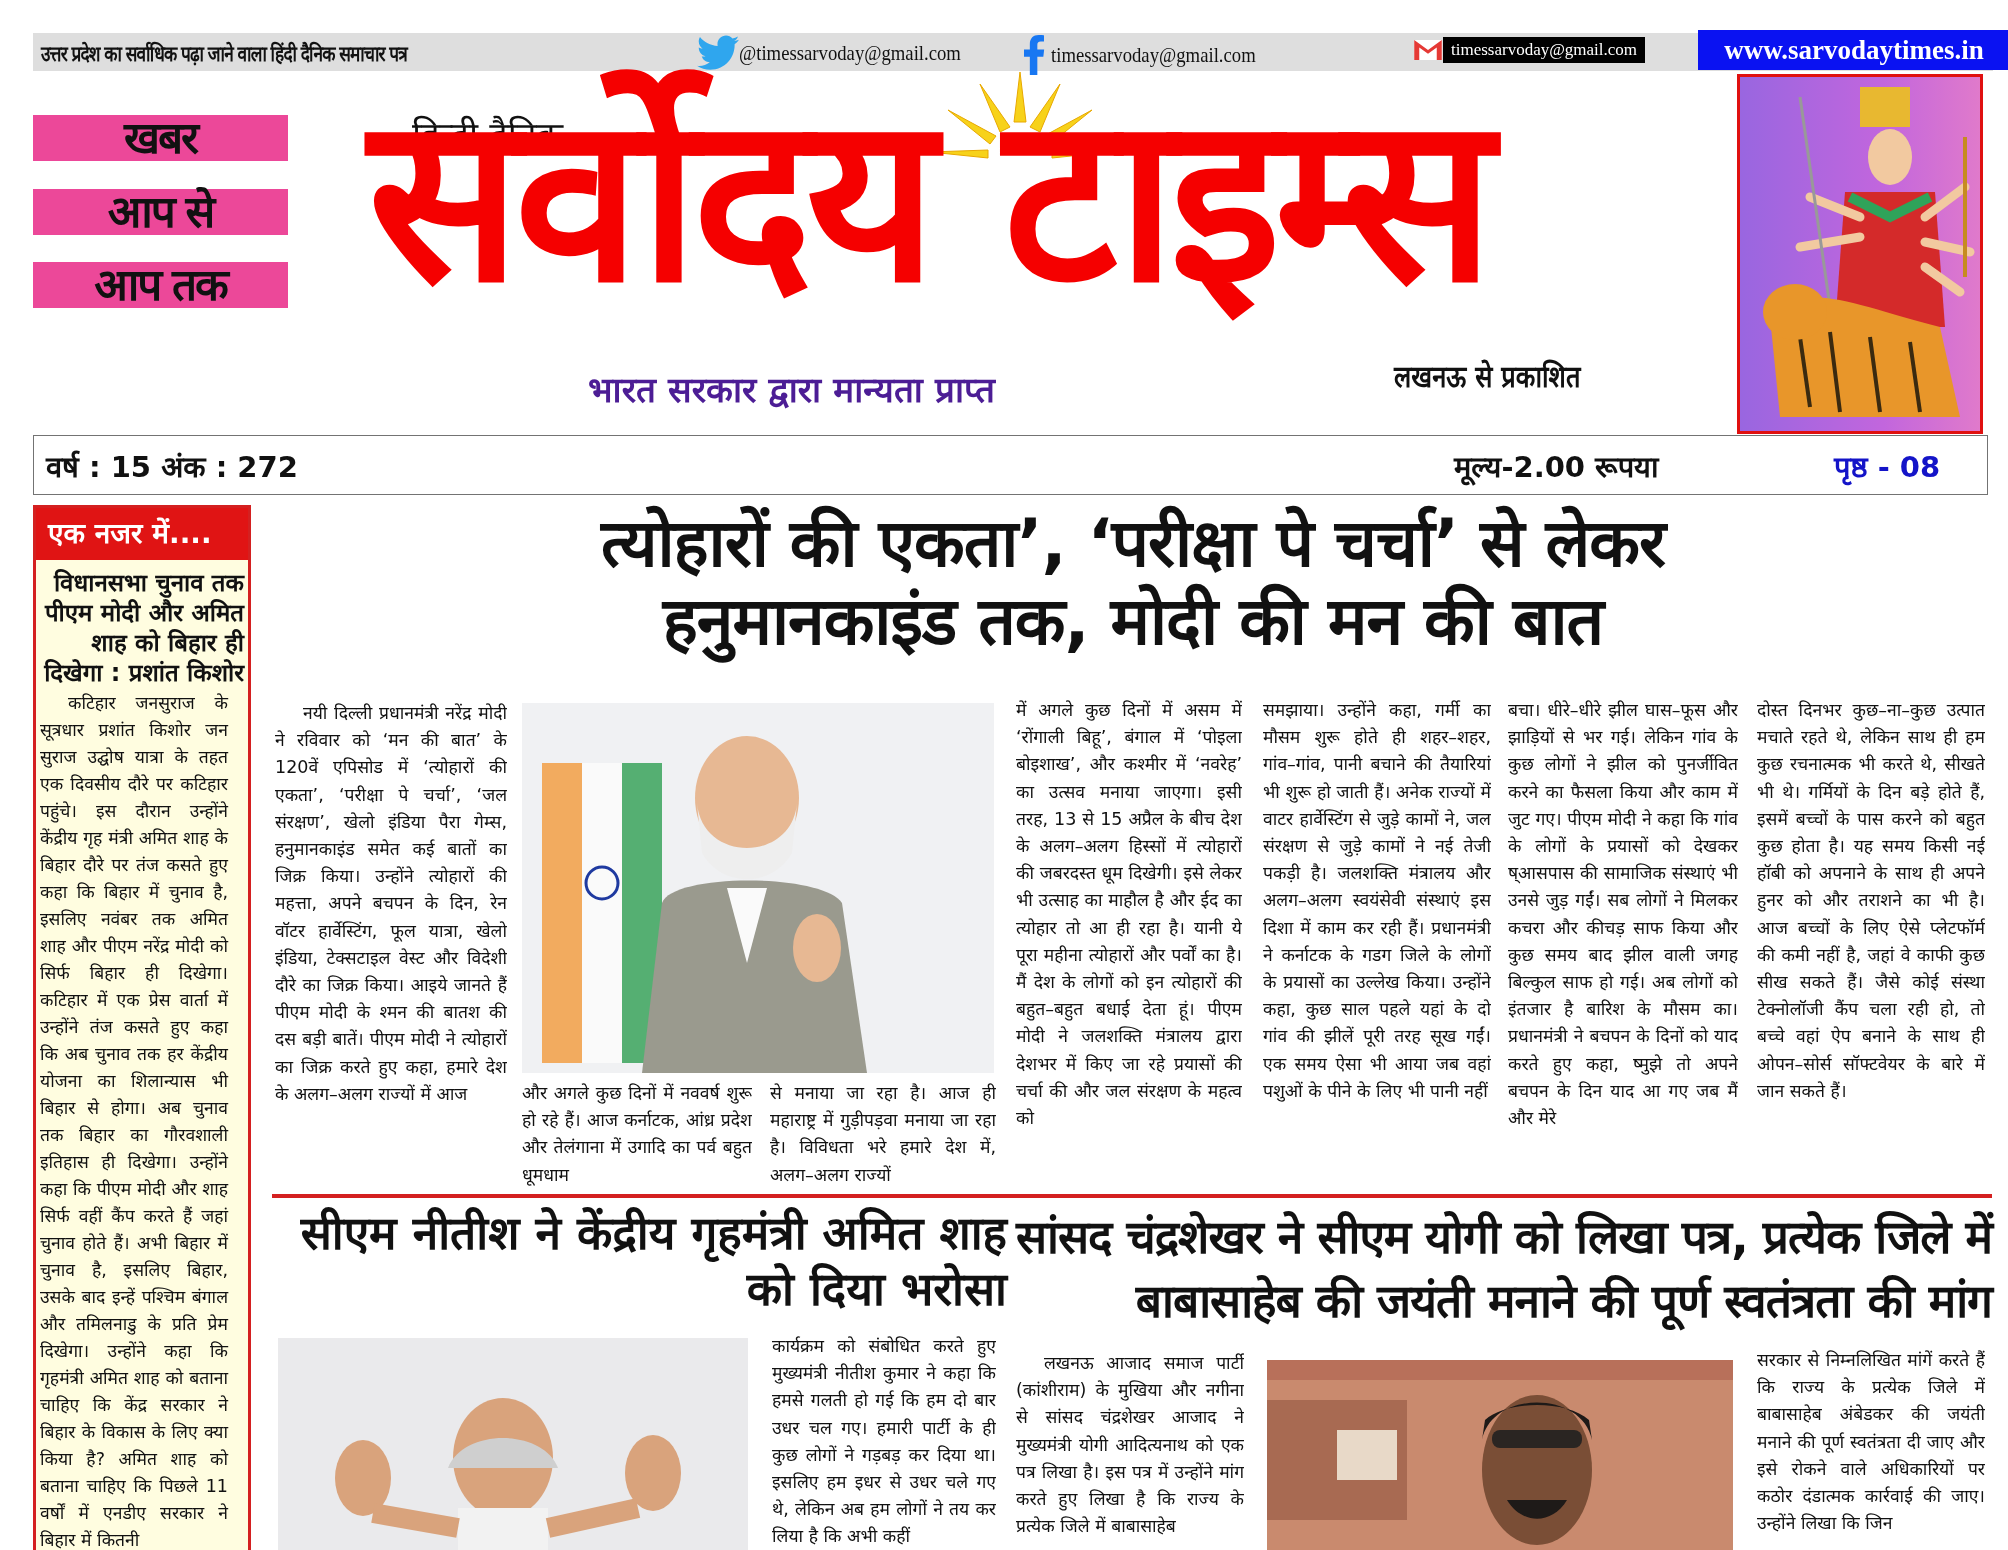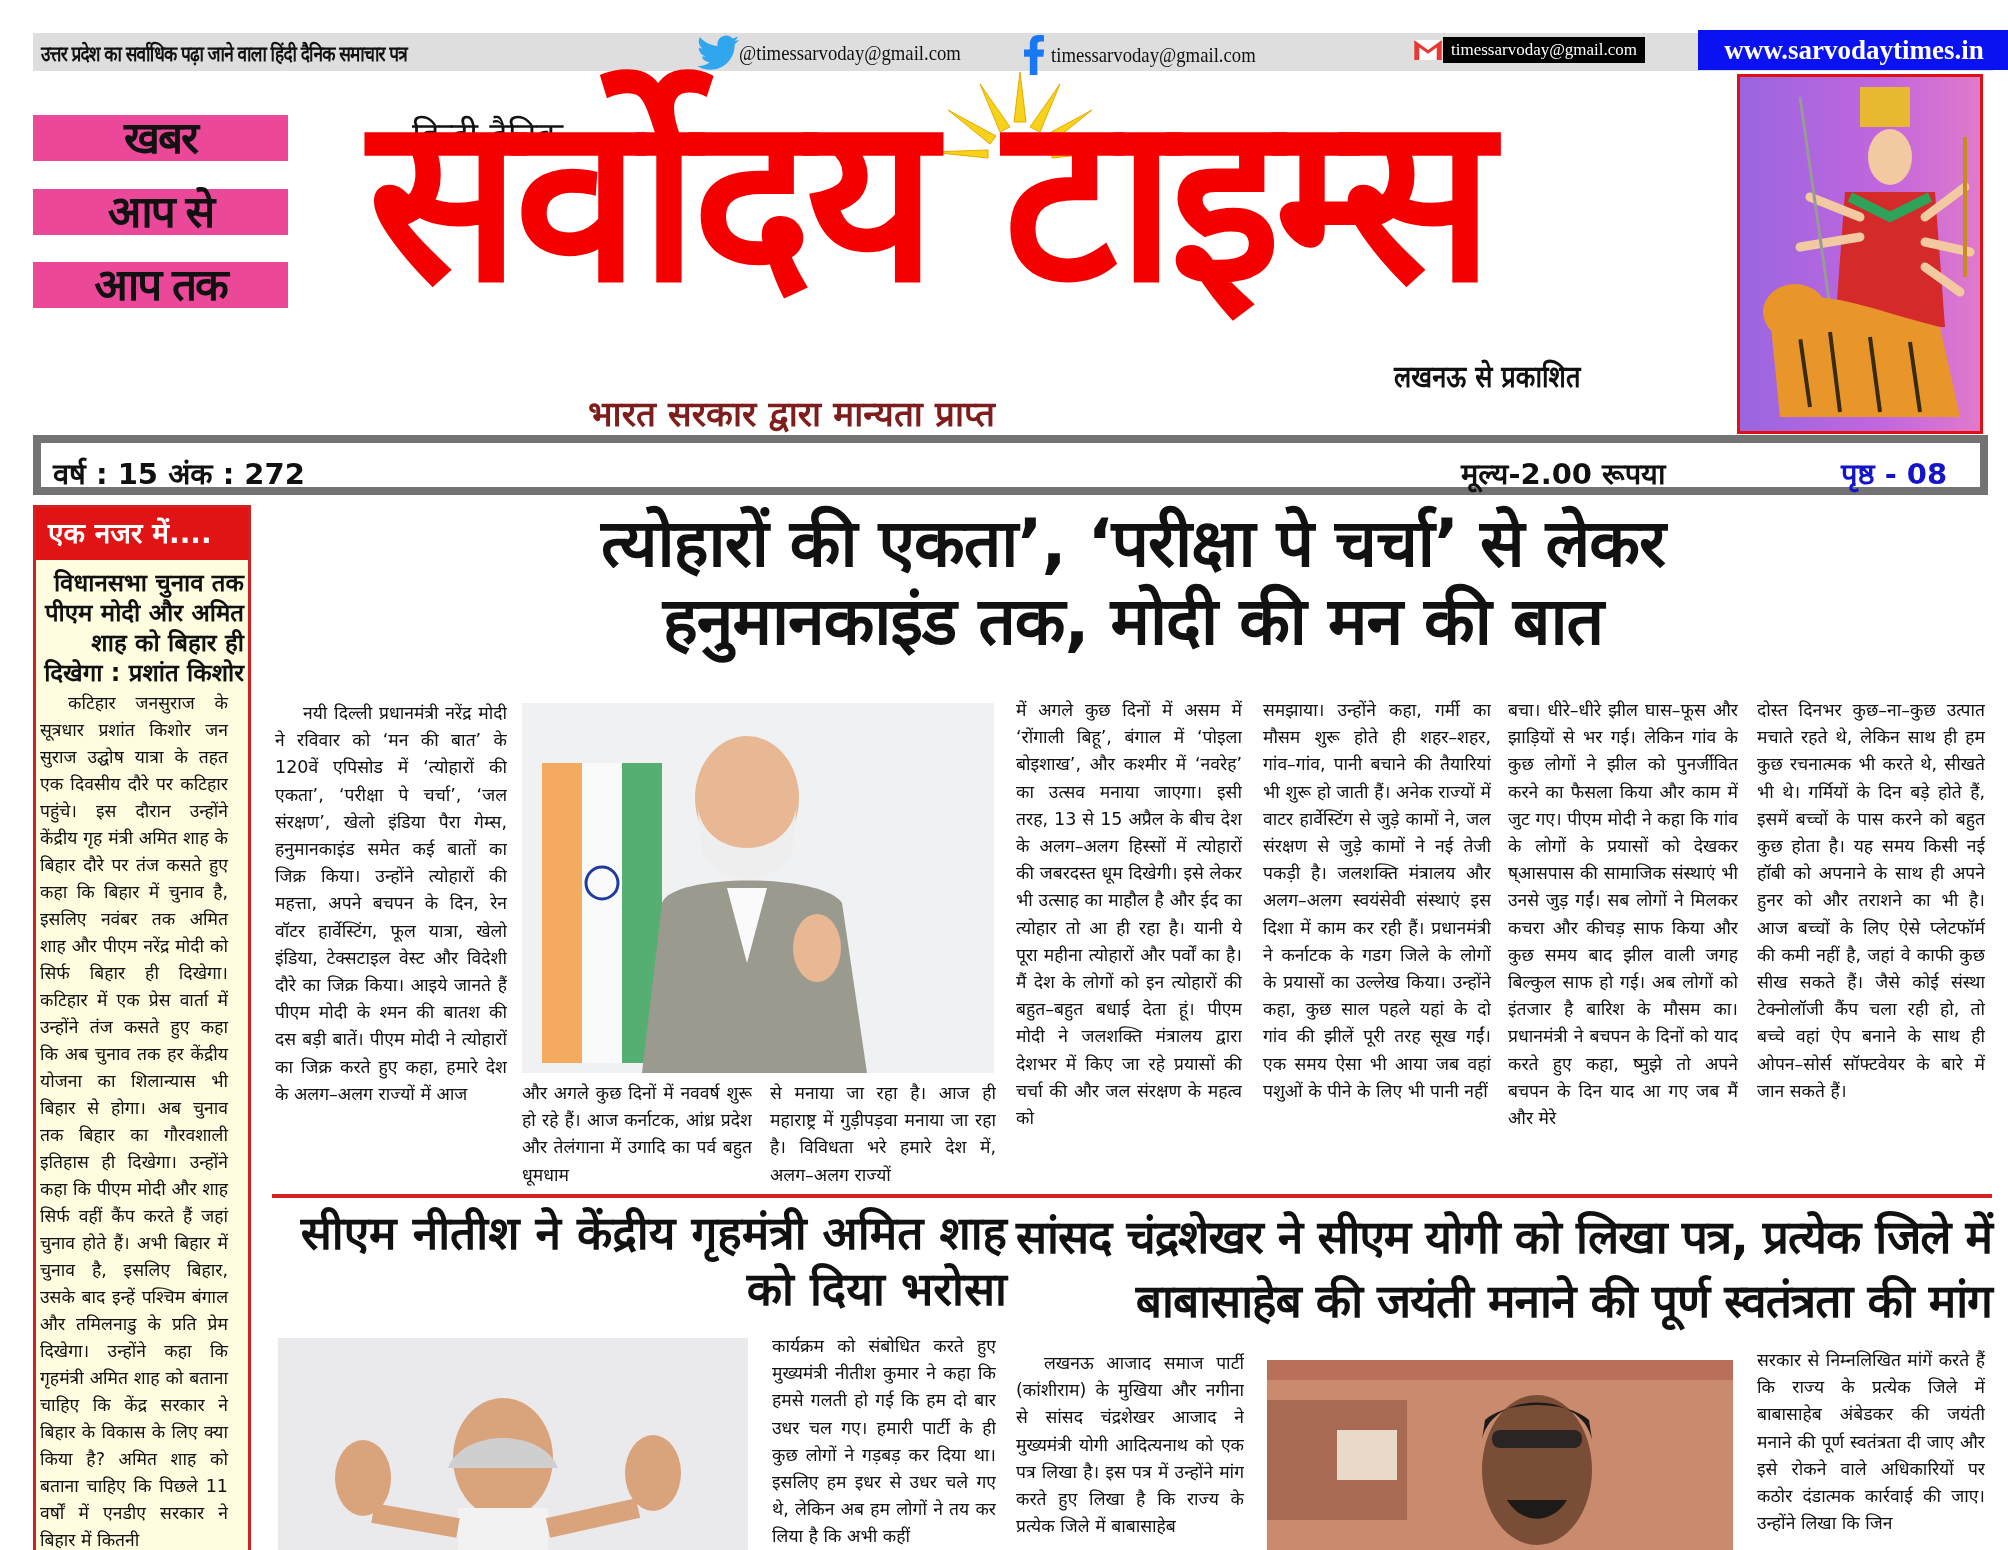--- a/index.html
+++ b/index.html
@@ -14,26 +14,26 @@
   .topbar .gm { position: absolute; left: 1380px; top: 2px; display: flex; align-items: center; }
   .contact { font-family: "Liberation Serif", serif; font-size: 22px; transform: scaleX(.85); transform-origin: left center; white-space: nowrap; }
   .gm .contact { background: #000; color: #fff; font-size: 17px; padding: 3px 8px; transform: none; }
   .site { position: absolute; left: 1665px; top: -3px; width: 312px; height: 40px; background: #0a12f2; color: #fff; font-family: "Liberation Serif", serif; font-weight: bold; font-size: 27px; text-align: center; line-height: 40px; }
 
   
   .motto { position: absolute; left: 33px; width: 255px; height: 46px; background: #ec4899; font-weight: bold; font-size: 44px; text-align: center; line-height: 46px; font-family: "DejaVu Sans Condensed","DejaVu Sans", sans-serif; letter-spacing: -2px; }
   .hindi-dainik { position: absolute; left: 412px; top: 110px; font-family: "DejaVu Serif", serif; font-size: 35px; }
   .logo-title { position: absolute; left: 368px; top: 85px; color: #f50000; font-family: "DejaVu Sans", sans-serif; font-weight: bold; font-size: 230px; letter-spacing: -6px; line-height: 1; transform: scaleX(.98); transform-origin: left top; white-space: nowrap; }
   .sun { position: absolute; left: 930px; top: 72px; width: 180px; height: 90px; }
-  .recognized { position: absolute; left: 588px; top: 365px; color: #7f1d1d; font-weight: bold; font-size: 35px; white-space: nowrap; margin-top: 24px; }
+  .recognized { position: absolute; left: 588px; top: 365px; color: #4c1d95; font-weight: bold; font-size: 35px; white-space: nowrap; }
   .published { position: absolute; left: 1394px; top: 355px; font-weight: bold; font-size: 30px; transform: scaleX(.85); transform-origin: left top; white-space: nowrap; }
   .durga { position: absolute; left: 1737px; top: 74px; width: 246px; height: 360px; border: 3px solid #e01010; background: linear-gradient(90deg,#9966e0,#c266dd 60%,#e07acb); overflow: hidden; }
 
   
-  .infobar { position: absolute; left: 33px; top: 435px; width: 1955px; height: 60px; border: 8px solid #737373; background: #fff; }
+  .infobar { position: absolute; left: 33px; top: 435px; width: 1955px; height: 60px; border: 1px solid #737373; background: #fff; }
   .infobar span { position: absolute; top: 10px; font-weight: bold; font-size: 29px; white-space: nowrap; }
   .vol { left: 12px; }
   .date { left: 680px; }
   .date .red { color: #d81b1b; }
   .price { left: 1420px; }
   .page { left: 1800px; color: #1414c8; }
 
   
   .side { position: absolute; left: 33px; top: 505px; width: 218px; height: 1045px; background: #fffde0; border: 3px solid #d42020; border-bottom: none; overflow: hidden; }
   .side-head { background: #e01414; color: #fff; font-weight: bold; font-size: 28px; height: 52px; line-height: 52px; padding-left: 12px; }

